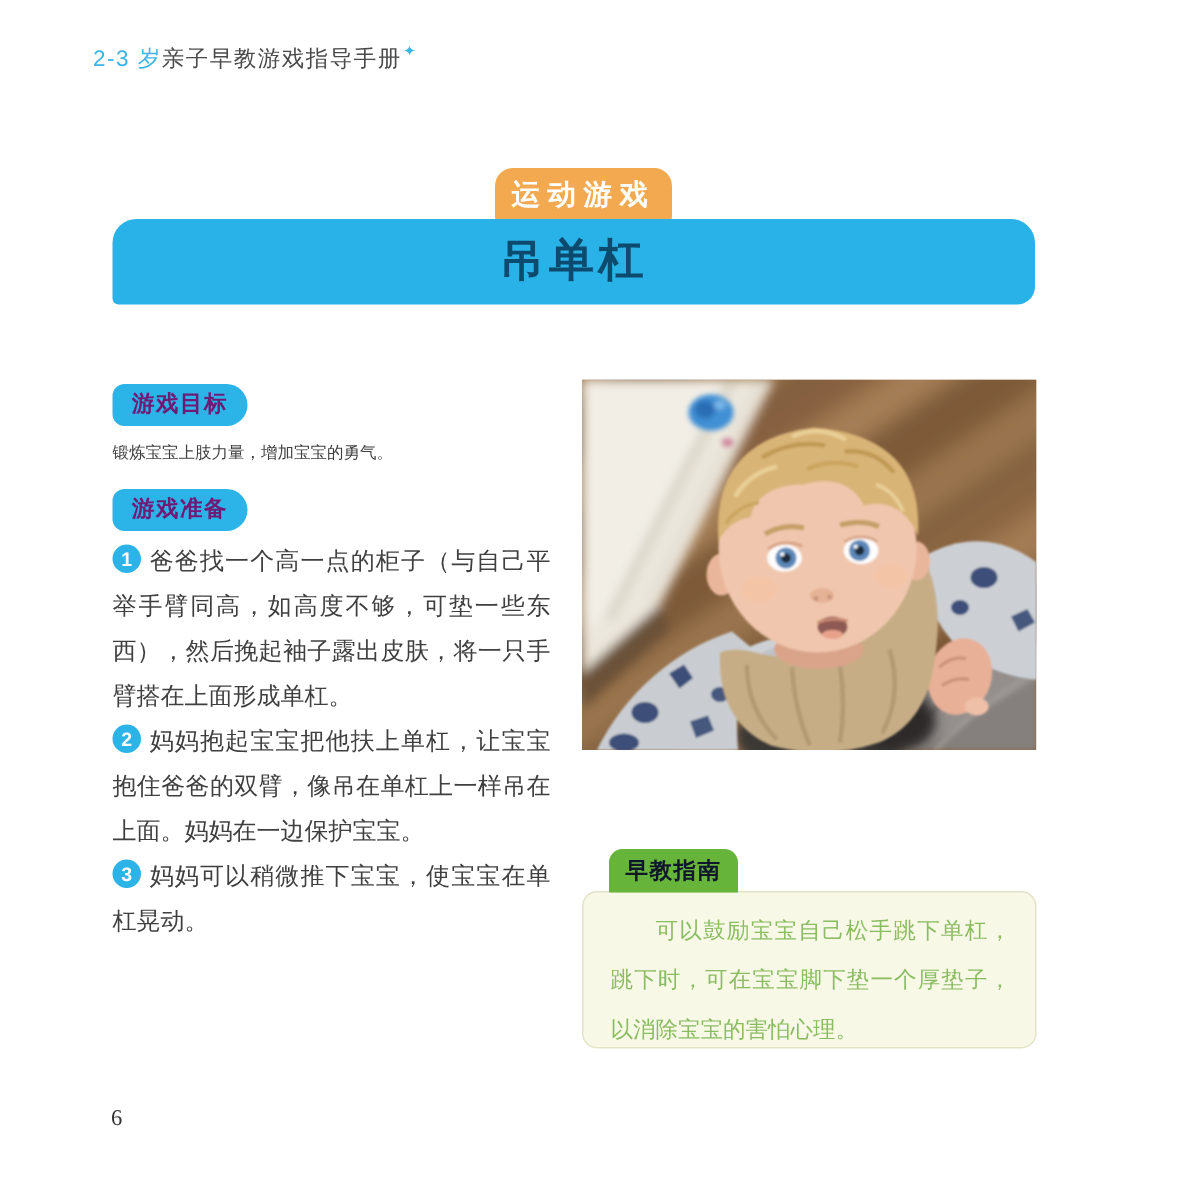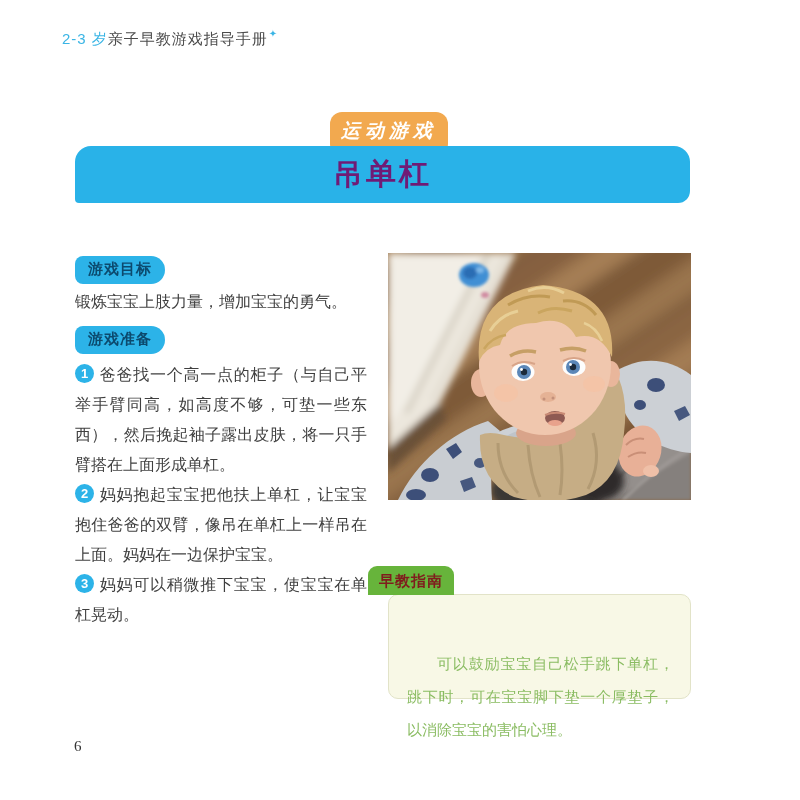--- a/index.html
+++ b/index.html
@@ -21,52 +21,52 @@
   .sparkle {
     display: inline-block; color: #3ab5e5; font-size: 10px;
     transform: translateY(-7px); margin-left: 1px;
   }
 
   
   .category-tab {
     position: absolute; left: 330px; top: 112px;
     width: 118px; height: 44px;
     background: #f2a94f; border-radius: 12px;
-    color: #ffffff; font-size: 19px; font-weight: bold; font-style: italic;
+    color: #ffffff; font-size: 19px; font-weight: bold; 
     letter-spacing: 5px; text-align: center; line-height: 37px;
     z-index: 1;
   }
   .title-banner {
     position: absolute; left: 75px; top: 146px;
     width: 615px; height: 57px;
     background: #29b2e8;
     border-radius: 16px 16px 12px 4px;
     z-index: 2;
     text-align: center;
   }
   .title-banner .title {
-    color: #701a75; font-size: 30px; font-weight: bold;
+    color: #0c4a6e; font-size: 30px; font-weight: bold;
     letter-spacing: 3px; line-height: 56px;
   }
 
   
   .left-col {
     position: absolute; left: 75px; top: 256px; width: 292px;
     color: #3f3f3f;
   }
   .badge {
     display: inline-block;
-    background: #2cb3e8; color: #0c4a6e;
+    background: #2cb3e8; color: #701a75;
     font-size: 15px; font-weight: bold; letter-spacing: 1px;
     padding: 4px 13px 5px;
     border-radius: 8px 14px 14px 8px;
   }
   .badge-row { height: 26px; }
   .body-text {
-    font-size: 16px; line-height: 24px; margin: 8px 0 12px;
+    font-size: 11px; line-height: 24px; margin: 8px 0 12px;
     text-align: justify;
   }
   .mt { margin-top: 10px; }
   .steps { margin-top: 8px; }
   .step {
     font-size: 16px; line-height: 30px;
     text-align: justify; color: #3f3f3f;
   }
   .step-num {
     display: inline-block; width: 19px; height: 19px;
@@ -74,39 +74,39 @@
     font-size: 13px; font-weight: bold; text-align: center; line-height: 19px;
     margin-right: 5px; transform: translateY(-2px);
   }
 
   
   .photo-frame {
     position: absolute; left: 388px; top: 253px;
     width: 303px; height: 247px; overflow: hidden;
   }
   .guide-label {
-    position: absolute; left: 368px; top: 566px;
+    position: absolute; left: 406px; top: 566px;
     width: 86px; height: 29px;
     background: #67b43b; border-radius: 9px 9px 0 0;
-    color: #7f1d1d; font-size: 15px; font-weight: bold;
+    color: #0f172a; font-size: 15px; font-weight: bold;
     text-align: center; line-height: 29px; letter-spacing: 1px;
     z-index: 2;
   }
   .guide-box {
     position: absolute; left: 388px; top: 594px;
     width: 303px; height: 105px;
     background: #f8f8e6;
     border: 1px solid #e2e3c8;
     border-radius: 10px;
     z-index: 1;
   }
   .guide-text {
     padding: 9px 16px 0 18px;
     color: #8abc62; font-size: 15px; line-height: 33px;
-    text-indent: 2em; text-align: justify; margin-top: 43px;
+    text-indent: 2em; text-align: justify;
   }
 
   .page-number {
     position: absolute; left: 74px; top: 738px;
     font-family: "Liberation Serif", "DejaVu Serif", serif;
     font-size: 15px; color: #333333;
   }
 </style>
 </head>
 <body>

